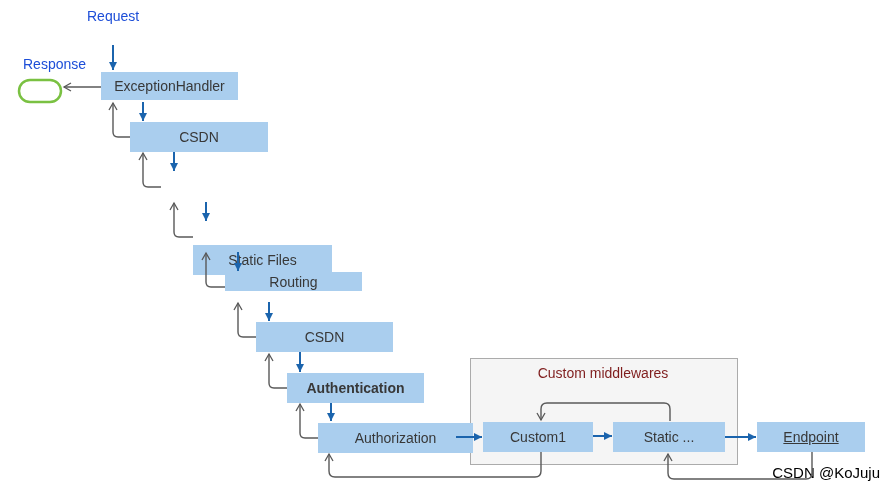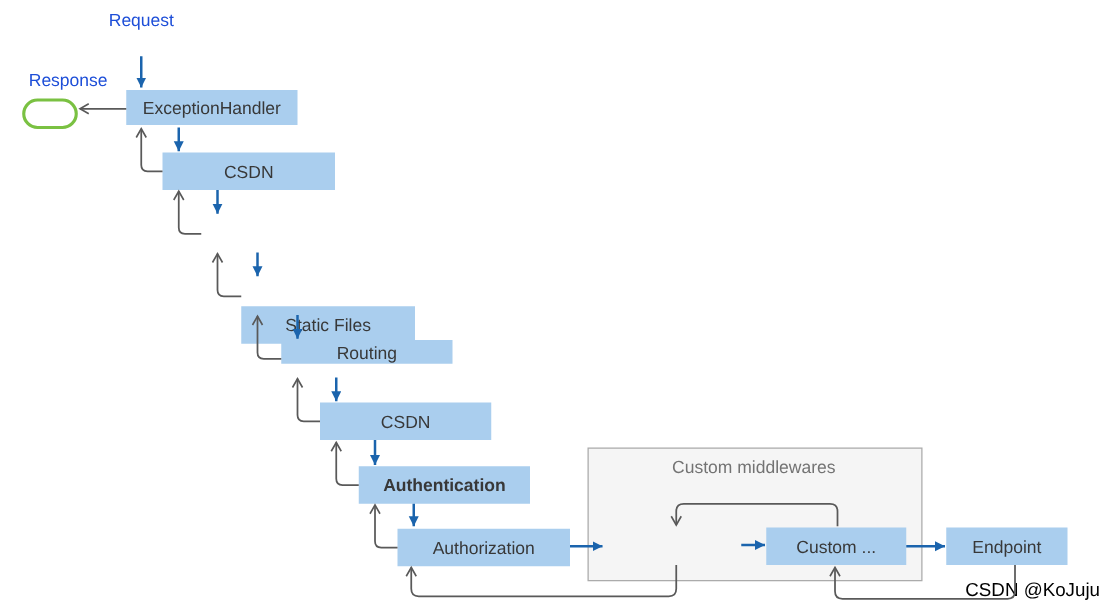--- a/index.html
+++ b/index.html
@@ -11,60 +11,61 @@
     position:absolute;background:#aaceee;color:#383838;font-size:14px;
     display:flex;align-items:center;justify-content:center;white-space:nowrap;
     z-index:2;
   }
   .grp{
     position:absolute;left:470px;top:358px;width:266px;height:105px;
     background:#f5f5f5;border:1px solid #ababab;z-index:1;
   }
   .grp-title{
     position:absolute;left:470px;top:365px;width:266px;text-align:center;
-    font-size:14px;color:#737373;z-index:2;
+    font-size:14px;color:#7f1d1d;z-index:2;
   }
   .lbl{position:absolute;font-size:14px;color:#1d4ed8;z-index:2;white-space:nowrap;}
   .watermark{
     position:absolute;left:758px;top:464px;width:122px;text-align:right;
     font-size:15px;color:#000000;z-index:1;white-space:nowrap;
   }
   svg.wires{position:absolute;left:0;top:0;z-index:3;}
   
   .n0{left:101px;top:72px;width:137px;height:28px;}
   .n1{left:130px;top:122px;width:138px;height:30px;}
   .n2{left:161px;top:172px;width:139px;height:30px;}
   .n3{left:193px;top:222px;width:139px;height:30px;margin-top:23px;}
   .n4{left:225px;top:272px;width:137px;height:19px;}
   .n5{left:256px;top:322px;width:137px;height:30px;}
   .n6{left:287px;top:373px;width:137px;height:30px;font-weight:bold;}
-  .n7{left:318px;top:423px;width:138px;height:30px;}
+  .n7{left:318px;top:423px;width:155px;height:30px;}
   .n8{left:483px;top:422px;width:110px;height:30px;}
   .n9{left:613px;top:422px;width:112px;height:30px;}
-  .n10{left:757px;top:422px;width:97px;height:30px;}
+  .n10{left:757px;top:422px;width:108px;height:30px;text-decoration:underline;}
 </style>
 </head>
 <body>
 
 <div class="canvas">
 
   <div class="lbl" style="left:87px;top:8px;">Request</div>
   <div class="lbl" style="left:23px;top:56px;">Response</div>
 
   <div class="grp"></div>
   <div class="grp-title">Custom middlewares</div>
 
   <div class="node n0">ExceptionHandler</div>
   <div class="node n1">CSDN</div>
   <div class="node n3">Static Files</div>
   <div class="node n4">Routing</div>
   <div class="node n5">CSDN</div>
   <div class="node n6">Authentication</div>
   <div class="node n7">Authorization</div>
-  <div class="node n9">Custom ...</div>
+  <div class="node n8">Custom1</div>
+  <div class="node n9">Static ...</div>
   <div class="node n10">Endpoint</div>
 
   <div class="watermark">CSDN @KoJuju</div>
 
   <svg class="wires" width="883" height="488" viewBox="0 0 883 488">
     <defs>
       <marker id="mb" markerWidth="9" markerHeight="9" refX="8" refY="4" orient="auto" markerUnits="userSpaceOnUse">
         <path d="M0,0 L8,4 L0,8 Z" fill="#1b64ad"></path>
       </marker>
       <marker id="mg" markerWidth="12" markerHeight="12" refX="8" refY="5" orient="auto" markerUnits="userSpaceOnUse">

